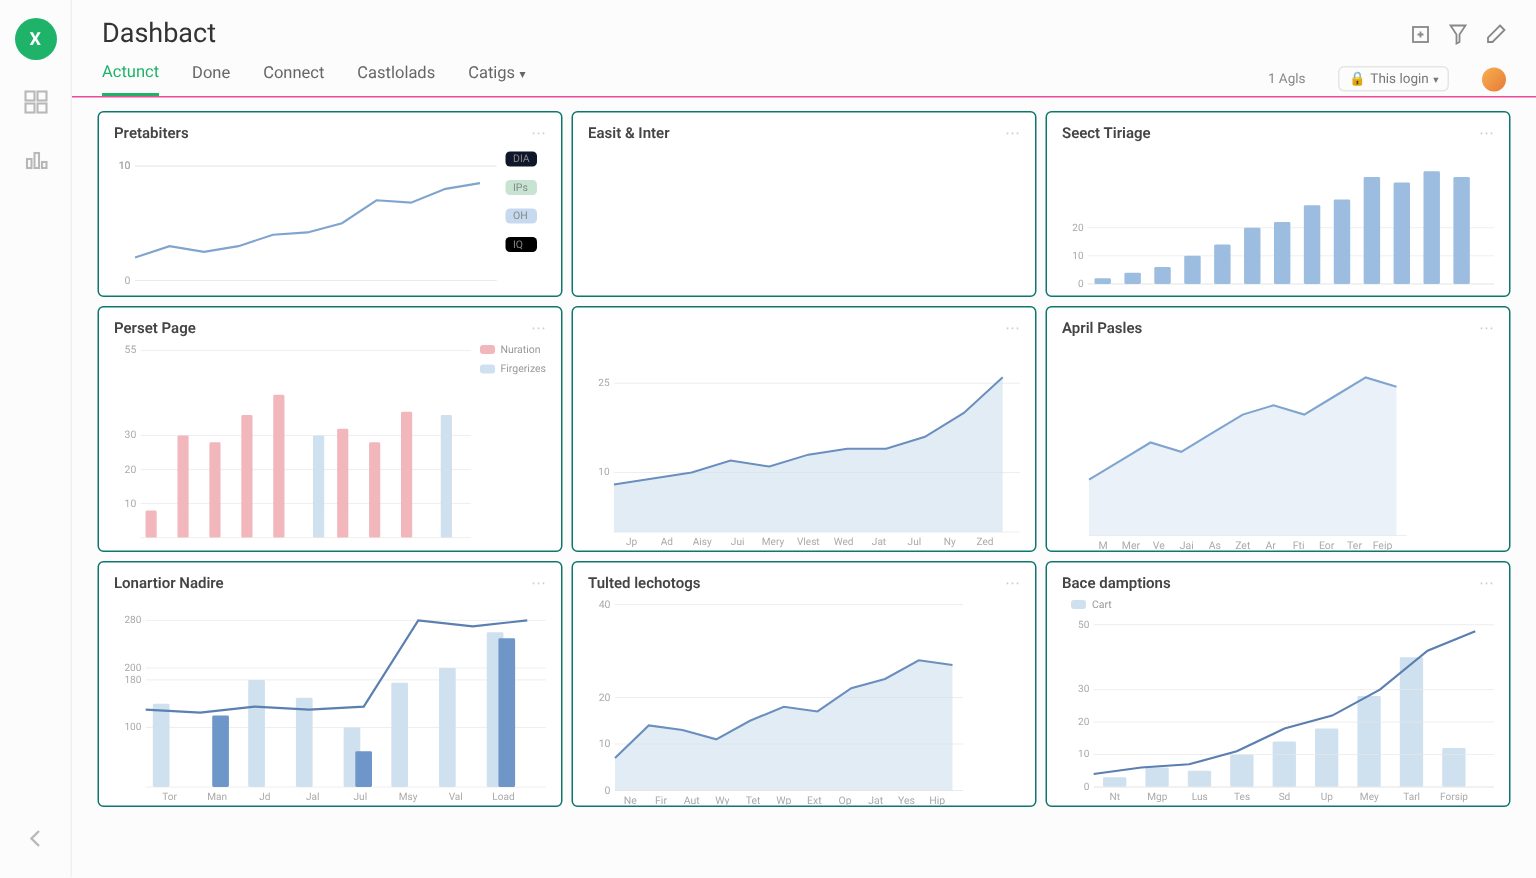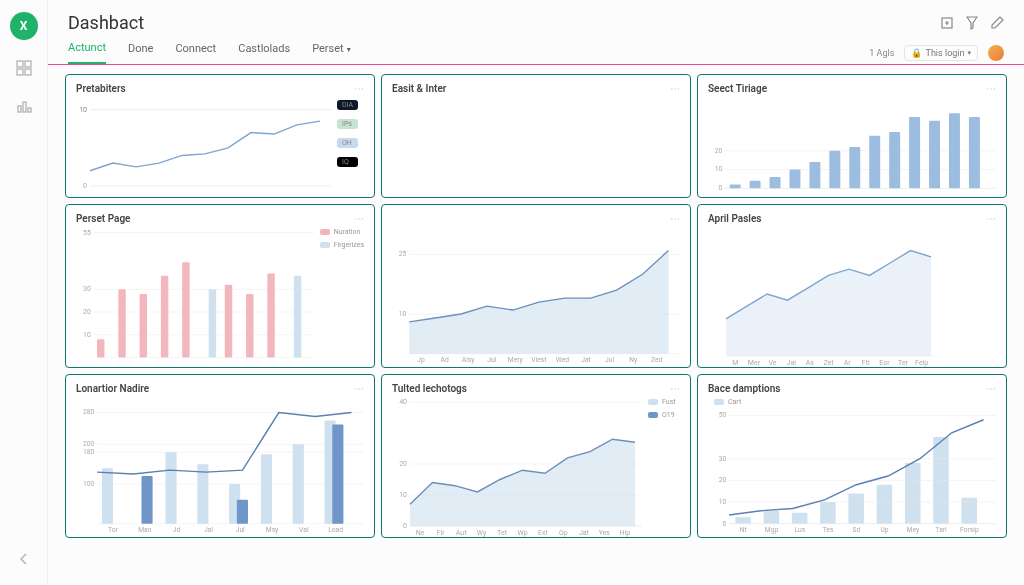--- a/index.html
+++ b/index.html
@@ -10,21 +10,21 @@
 .collapse-icon{margin-top:auto;margin-bottom:16px}
 .main{flex:1;display:flex;flex-direction:column;min-width:0}
 .header{padding:12px 20px 0 20px;display:flex;align-items:center;gap:12px}
 .title{font-size:18px;font-weight:400;color:#333}
 .header-right{margin-left:auto;display:flex;align-items:center;gap:12px;color:#888}
 .hr-btn{cursor:pointer;font-size:13px}
 .tabs{padding:8px 20px 0 20px;display:flex;align-items:center;gap:22px;border-bottom:1px solid #ec4899}
 .tab{font-size:11px;color:#666;padding-bottom:8px;cursor:pointer}
 .tab.active{color:#1fb36a;border-bottom:2px solid #1fb36a}
 .tab .chev{font-size:8px;margin-left:3px}
-.tabs-right{margin-left:auto;display:flex;align-items:center;gap:10px}
+.tabs-right{margin-left:auto;display:flex;align-items:center;gap:22px}
 .pill{font-size:9px;color:#777;border:1px solid #e5e5e5;border-radius:4px;padding:2px 6px;display:flex;align-items:center;gap:3px}
 .avatar{width:16px;height:16px;border-radius:50%;background:linear-gradient(135deg,#f6b04e,#e87a3a)}
 .grid{flex:1;display:grid;grid-template-columns:1fr 1fr 1fr;grid-template-rows:130px 170px 170px;gap:0;padding:6px 14px 10px 14px;overflow:hidden}
 .card{border:1px solid #0f766e;border-radius:4px;margin:3px;background:#fff;padding:8px 10px;display:flex;flex-direction:column;min-width:0;min-height:0}
 .card-head{display:flex;align-items:center;justify-content:space-between;margin-bottom:4px}
 .card-title{font-size:10px;font-weight:600;color:#444}
 .card-menu{color:#ccc;font-size:10px;cursor:pointer}
 .chart-body{flex:1;display:flex;min-height:0}
 svg{display:block}
 .tick{font-size:7px;fill:#aaa}
@@ -83,21 +83,21 @@
           </svg>
         </div>
     </div>
   </div>
 
   <div class="tabs">
     <div class="tab active">Actunct</div>
     <div class="tab">Done</div>
     <div class="tab">Connect</div>
     <div class="tab">Castlolads</div>
-    <div class="tab"><span>Perset</span><span class="chev">▾</span></div>
+    <div class="tab"><span>Catigs</span><span class="chev">▾</span></div>
     <div class="tabs-right">
       <span style="font-size:9px;color:#888">1 Agls</span>
       <div class="pill">
           <span>🔒</span>
           <span>This login</span>
           <span style="font-size:7px">▾</span>
         </div>
       <div class="avatar"></div>
     </div>
   </div>
@@ -327,24 +327,20 @@
               <text class="tick" x="71.5909090909091" y="133" text-anchor="middle">Wy</text>
               <text class="tick" x="92.04545454545453" y="133" text-anchor="middle">Tet</text>
               <text class="tick" x="112.5" y="133" text-anchor="middle">Wp</text>
               <text class="tick" x="132.95454545454544" y="133" text-anchor="middle">Ext</text>
               <text class="tick" x="153.4090909090909" y="133" text-anchor="middle">Op</text>
               <text class="tick" x="173.86363636363635" y="133" text-anchor="middle">Jat</text>
               <text class="tick" x="194.31818181818178" y="133" text-anchor="middle">Yes</text>
               <text class="tick" x="214.77272727272725" y="133" text-anchor="middle">Hip</text>
             </g>
           </svg>
-          <div class="legend">
-            <div class="legend-row"><span class="sw" style="background:#cfe0ef"></span>Fust</div>
-            <div class="legend-row"><span class="sw" style="background:#6e96c9"></span>O19</div>
-          </div>
         </div>
       </div>
       <div class="card">
         <div class="card-head">
           <span class="card-title">Bace damptions</span>
           <span class="card-menu">⋯</span>
         </div>
         <div class="chart-body">
           <svg width="300" height="140" viewBox="0 0 300 140">
             <g transform="translate(22,4)">

